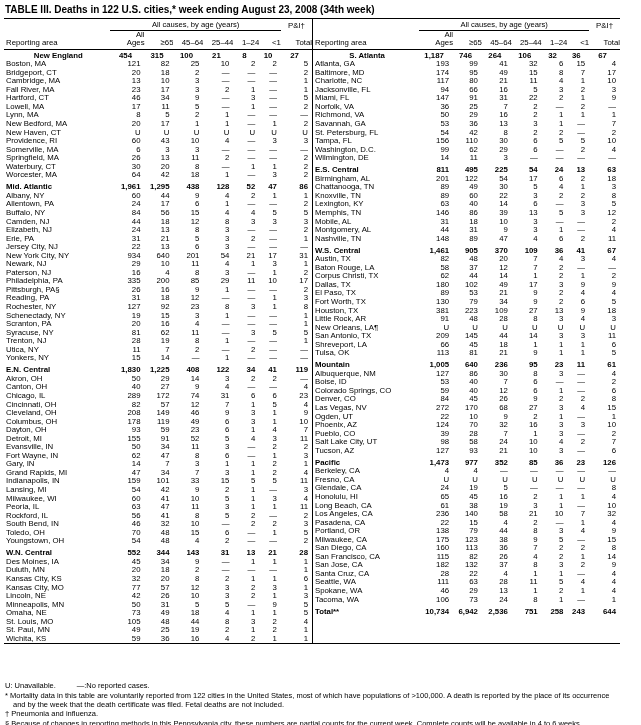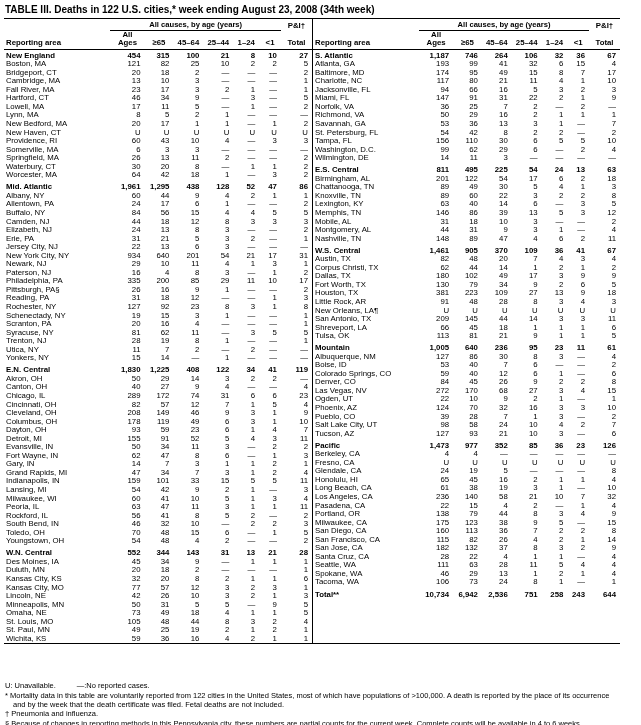--- a/index.html
+++ b/index.html
@@ -17,36 +17,36 @@
   }
   .tables {
     display: flex; align-items: stretch;
     border-top: 1.5px solid #000;
     border-bottom: 1px solid #000;
   }
   .half { width: 50%; }
   .half.right { border-left: 1px solid #000; }
   table { width: 100%; border-collapse: collapse; table-layout: fixed; }
   th, td { padding: 0; font-size: 7.8px; line-height: 8.55px; overflow: hidden; }
-  th { font-weight: 700; }
+  th { font-weight: 400; }
   thead th.group {
     text-align: center; border-bottom: 1px solid #000;
     padding-top: 2px; font-size: 7.6px;
   }
   thead th.pi-top { text-align: center; vertical-align: bottom; }
   thead tr.cols th {
     vertical-align: bottom; border-bottom: 1px solid #000;
-    padding-bottom: 1px; white-space: pre-line; text-align: center;
+    padding-bottom: 1px; white-space: pre-line; text-align: right;
   }
   thead tr.cols th.area-h { text-align: left; padding-left: 2px; }
   td.area { text-align: left; padding-left: 2px; white-space: nowrap; }
   td.num { text-align: right; padding-right: 4px; white-space: nowrap; }
   tr.region td { font-weight: 700; }
   tr.gap td { padding-top: 3.5px; }
-  tbody tr.first td { padding-top: 2px; }
+  tbody tr.first td { padding-top: 2px; text-align: center; }
   .footnotes { padding: 2px 1px 0 1px; margin-top: 35px; }
   .fn {
     font-size: 7.5px; line-height: 9.3px;
     padding-left: 8px; text-indent: -8px;
     white-space: pre-wrap;
   }
 </style>
 </head>
 <body>
 
@@ -796,21 +796,21 @@
             <th>≥65</th>
             <th>45–64</th>
             <th>25–44</th>
             <th>1–24</th>
             <th>&lt;1</th>
             <th>Total</th>
           </tr>
         </thead>
         <tbody id="tbody-right">
             <tr class="region first">
-              <td class="area">S. Atlantic</td>
+              <td class="area">S. Atlanta</td>
               <td class="num">1,187</td>
               <td class="num">746</td>
               <td class="num">264</td>
               <td class="num">106</td>
               <td class="num">32</td>
               <td class="num">36</td>
               <td class="num">67</td>
             </tr>
             <tr>
               <td class="area">Atlanta, GA</td>
@@ -1036,38 +1036,58 @@
               <td class="area">Austin, TX</td>
               <td class="num">82</td>
               <td class="num">48</td>
               <td class="num">20</td>
               <td class="num">7</td>
               <td class="num">4</td>
               <td class="num">3</td>
               <td class="num">4</td>
             </tr>
             <tr>
+              <td class="area">Baton Rouge, LA</td>
+              <td class="num">58</td>
+              <td class="num">37</td>
+              <td class="num">12</td>
+              <td class="num">7</td>
+              <td class="num">2</td>
+              <td class="num">—</td>
+              <td class="num">—</td>
+            </tr>
+            <tr>
               <td class="area">Corpus Christi, TX</td>
               <td class="num">62</td>
               <td class="num">44</td>
               <td class="num">14</td>
               <td class="num">1</td>
               <td class="num">2</td>
               <td class="num">1</td>
               <td class="num">2</td>
             </tr>
             <tr>
               <td class="area">Dallas, TX</td>
               <td class="num">180</td>
               <td class="num">102</td>
               <td class="num">49</td>
               <td class="num">17</td>
               <td class="num">3</td>
               <td class="num">9</td>
               <td class="num">9</td>
+            </tr>
+            <tr>
+              <td class="area">El Paso, TX</td>
+              <td class="num">89</td>
+              <td class="num">53</td>
+              <td class="num">21</td>
+              <td class="num">9</td>
+              <td class="num">2</td>
+              <td class="num">4</td>
+              <td class="num">4</td>
             </tr>
             <tr>
               <td class="area">Fort Worth, TX</td>
               <td class="num">130</td>
               <td class="num">79</td>
               <td class="num">34</td>
               <td class="num">9</td>
               <td class="num">2</td>
               <td class="num">6</td>
               <td class="num">5</td>

